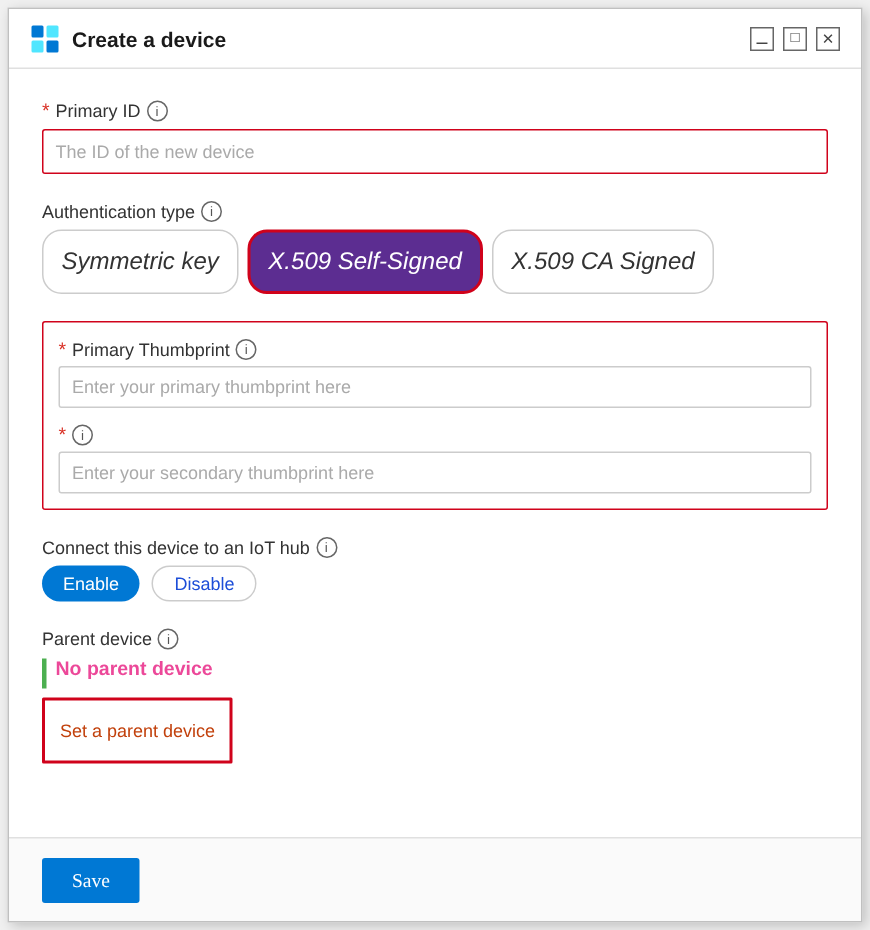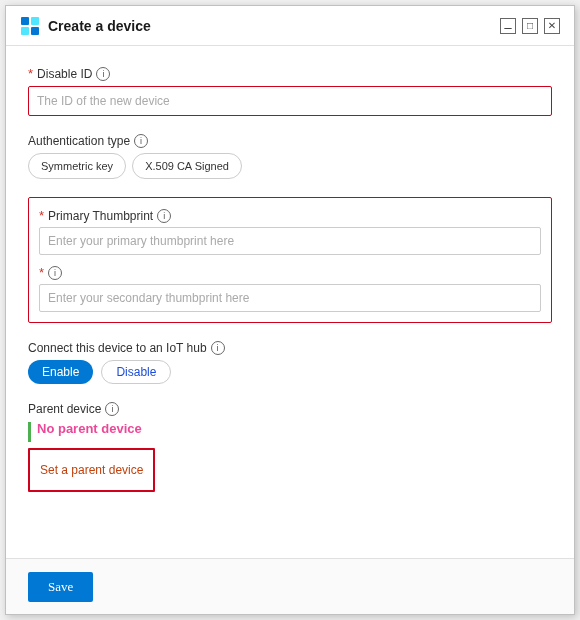--- a/index.html
+++ b/index.html
@@ -144,30 +144,31 @@
     .thumbprint-input::placeholder {
       color: #aaa;
     }
     .auth-type-row {
       display: flex;
       align-items: center;
       gap: 6px;
       margin-top: 4px;
     }
     .auth-btn {
-      height: 26px;
+      height: 43px;
       padding: 0 12px;
       border-radius: 13px;
       border: 1px solid #ccc;
       background: #fff;
-      font-size: 11px;
+      font-size: 16px;
       color: #333;
       cursor: pointer;
       display: flex;
       align-items: center;
+      font-style: italic;
     }
     .auth-btn.active {
       background: #5c2d91;
       color: #fff;
       border: 2px solid #d0021b;
       font-weight: 500;
     }
     .connect-row {
       display: flex;
       align-items: center;
@@ -264,33 +265,34 @@
       <button class="title-btn" title="Maximize">□</button>
       <button class="title-btn" title="Close">✕</button>
     </div>
   </div>
 
   <div class="content">
 
     <div class="field-group">
       <div class="field-label">
         <span class="required-star">*</span>
-        <span>Disable ID</span>
+        <span>Primary ID</span>
         <span class="info-icon">i</span>
       </div>
       <input class="text-input" type="text" placeholder="The ID of the new device" style="">
     </div>
 
     <div class="field-group">
       <div class="field-label">
         <span>Authentication type</span>
         <span class="info-icon">i</span>
       </div>
       <div class="auth-type-row">
         <button class="auth-btn">Symmetric key</button>
+        <button class="auth-btn active">X.509 Self-Signed</button>
         <button class="auth-btn">X.509 CA Signed</button>
       </div>
     </div>
 
     <div class="thumbprint-container">
 
       <div class="thumbprint-field">
         <div class="thumbprint-label">
           <span class="required-star">*</span>
           <span>Primary Thumbprint</span>

